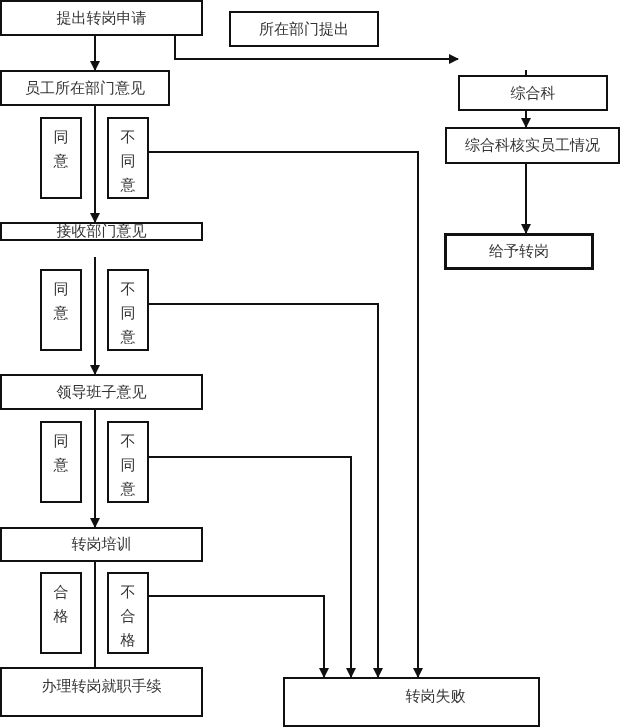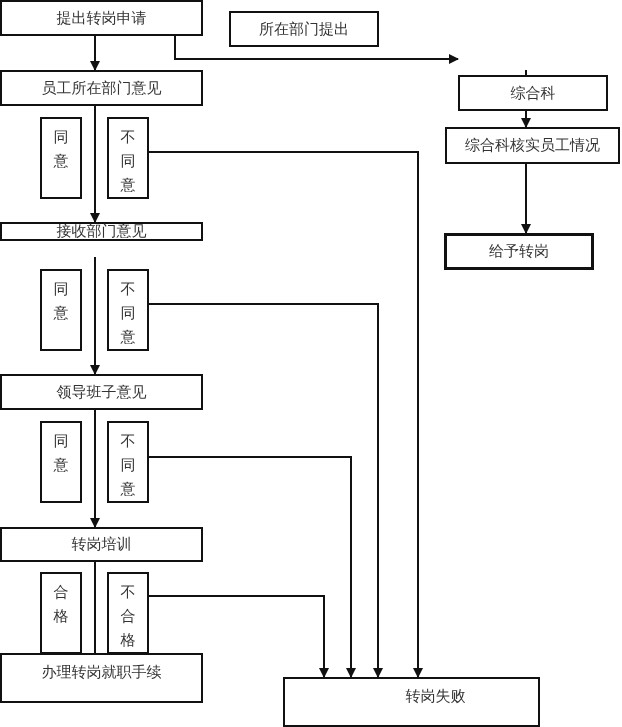--- a/index.html
+++ b/index.html
@@ -36,33 +36,33 @@
 
   <polyline points="149,152 418,152 418,677" fill="none" stroke="#111" stroke-width="2" marker-end="url(#arrow)"></polyline>
   <polyline points="149,304 378,304 378,677" fill="none" stroke="#111" stroke-width="2" marker-end="url(#arrow)"></polyline>
   <polyline points="149,457 351,457 351,677" fill="none" stroke="#111" stroke-width="2" marker-end="url(#arrow)"></polyline>
   <polyline points="149,596 324,596 324,677" fill="none" stroke="#111" stroke-width="2" marker-end="url(#arrow)"></polyline>
 </svg>
 
 <div class="box" style="left:0;top:0;width:203px;height:36px;justify-content:center;">
   <span>提出转岗申请</span>
 </div>
-<div class="box" style="left:0;top:70px;width:203px;height:36px;">
+<div class="box" style="left:0;top:70px;width:170px;height:36px;">
   <span>员工所在部门意见</span>
 </div>
 <div class="box" style="left:0;top:222px;width:203px;height:19px;">
   <span>接收部门意见</span>
 </div>
 <div class="box" style="left:0;top:374px;width:203px;height:36px;">
   <span>领导班子意见</span>
 </div>
 <div class="box" style="left:0;top:527px;width:203px;height:35px;">
   <span>转岗培训</span>
 </div>
-<div class="box top-text" style="left:0;top:653px;width:203px;height:50px;">
+<div class="box top-text" style="left:0;top:667px;width:203px;height:50px;">
   <span>办理转岗就职手续</span>
 </div>
 
 <div class="vbox" style="left:40px;top:117px;width:42px;height:82px;">
   <span>同</span>
   <span>意</span>
 </div>
 <div class="vbox" style="left:107px;top:117px;width:42px;height:82px;">
   <span>不</span>
   <span>同</span>

